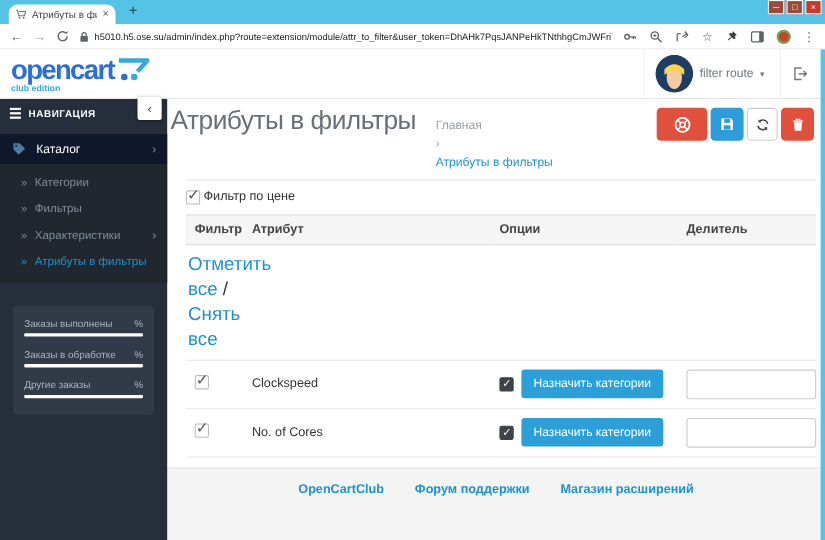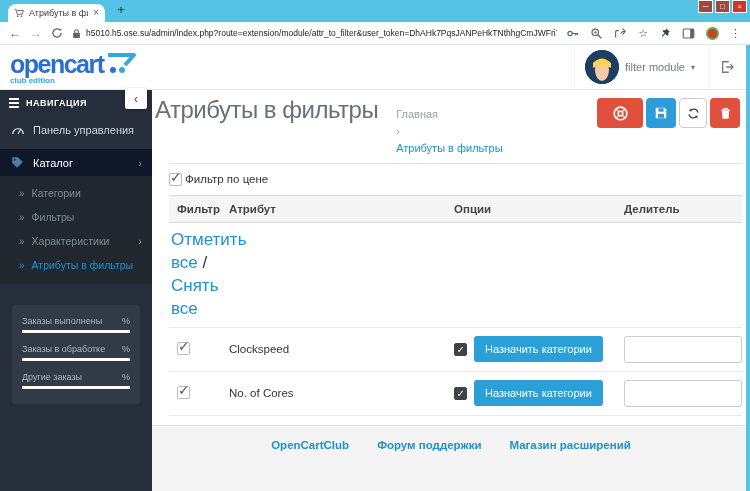--- a/index.html
+++ b/index.html
@@ -207,21 +207,21 @@
     </div>
     <div class="user-area">
       <div class="user-btn">
         <span class="avatar">
           <svg width="34" height="34" viewBox="0 0 34 34">
               <circle cx="17" cy="17" r="17" fill="#1d3d63"></circle>
               <ellipse cx="17" cy="20" rx="7" ry="11" fill="#f2cba5"></ellipse>
               <path d="M8 13q9-9 18 0v5q-9-6-18 0z" fill="#ffd34d"></path>
             </svg>
         </span>
-        <span class="user-name">filter module</span>
+        <span class="user-name">filter route</span>
         <span class="user-caret">▾</span>
       </div>
       <span class="logout-btn">
         <svg width="14" height="14" viewBox="0 0 16 16">
             <path d="M10 2H3v12h7" fill="none" stroke="#737b81" stroke-width="1.5"></path>
             <path d="M7 8h8M12 5l3 3-3 3" fill="none" stroke="#737b81" stroke-width="1.5"></path>
           </svg>
       </span>
     </div>
   </div>
@@ -232,29 +232,20 @@
       <div class="nav-head">
         <span class="burger">
             <i></i>
             <i></i>
             <i></i>
           </span>
         <span class="nav-title">НАВИГАЦИЯ</span>
         <button class="collapse-btn">‹</button>
       </div>
       <nav>
-        <div class="menu-item">
-          <span class="micon">
-            <svg width="14" height="11" viewBox="0 0 16 12">
-                <path d="M2 11a6 6 0 0 1 12 0" fill="none" stroke="#c8cfd8" stroke-width="1.7"></path>
-                <path d="M8 11L11.5 5" stroke="#c8cfd8" stroke-width="1.4"></path>
-              </svg>
-          </span>
-          <span>Панель управления</span>
-        </div>
         <div class="menu-item catalog">
           <span class="micon">
             <svg width="13" height="13" viewBox="0 0 16 16">
                 <path d="M1.5 8.5v-7h7l6 6-7 7z" fill="#4b7ea3"></path>
                 <circle cx="4.6" cy="4.6" r="1.3" fill="#272e3b"></circle>
               </svg>
           </span>
           <span>Каталог</span>
           <span class="chev-end">›</span>
         </div>

